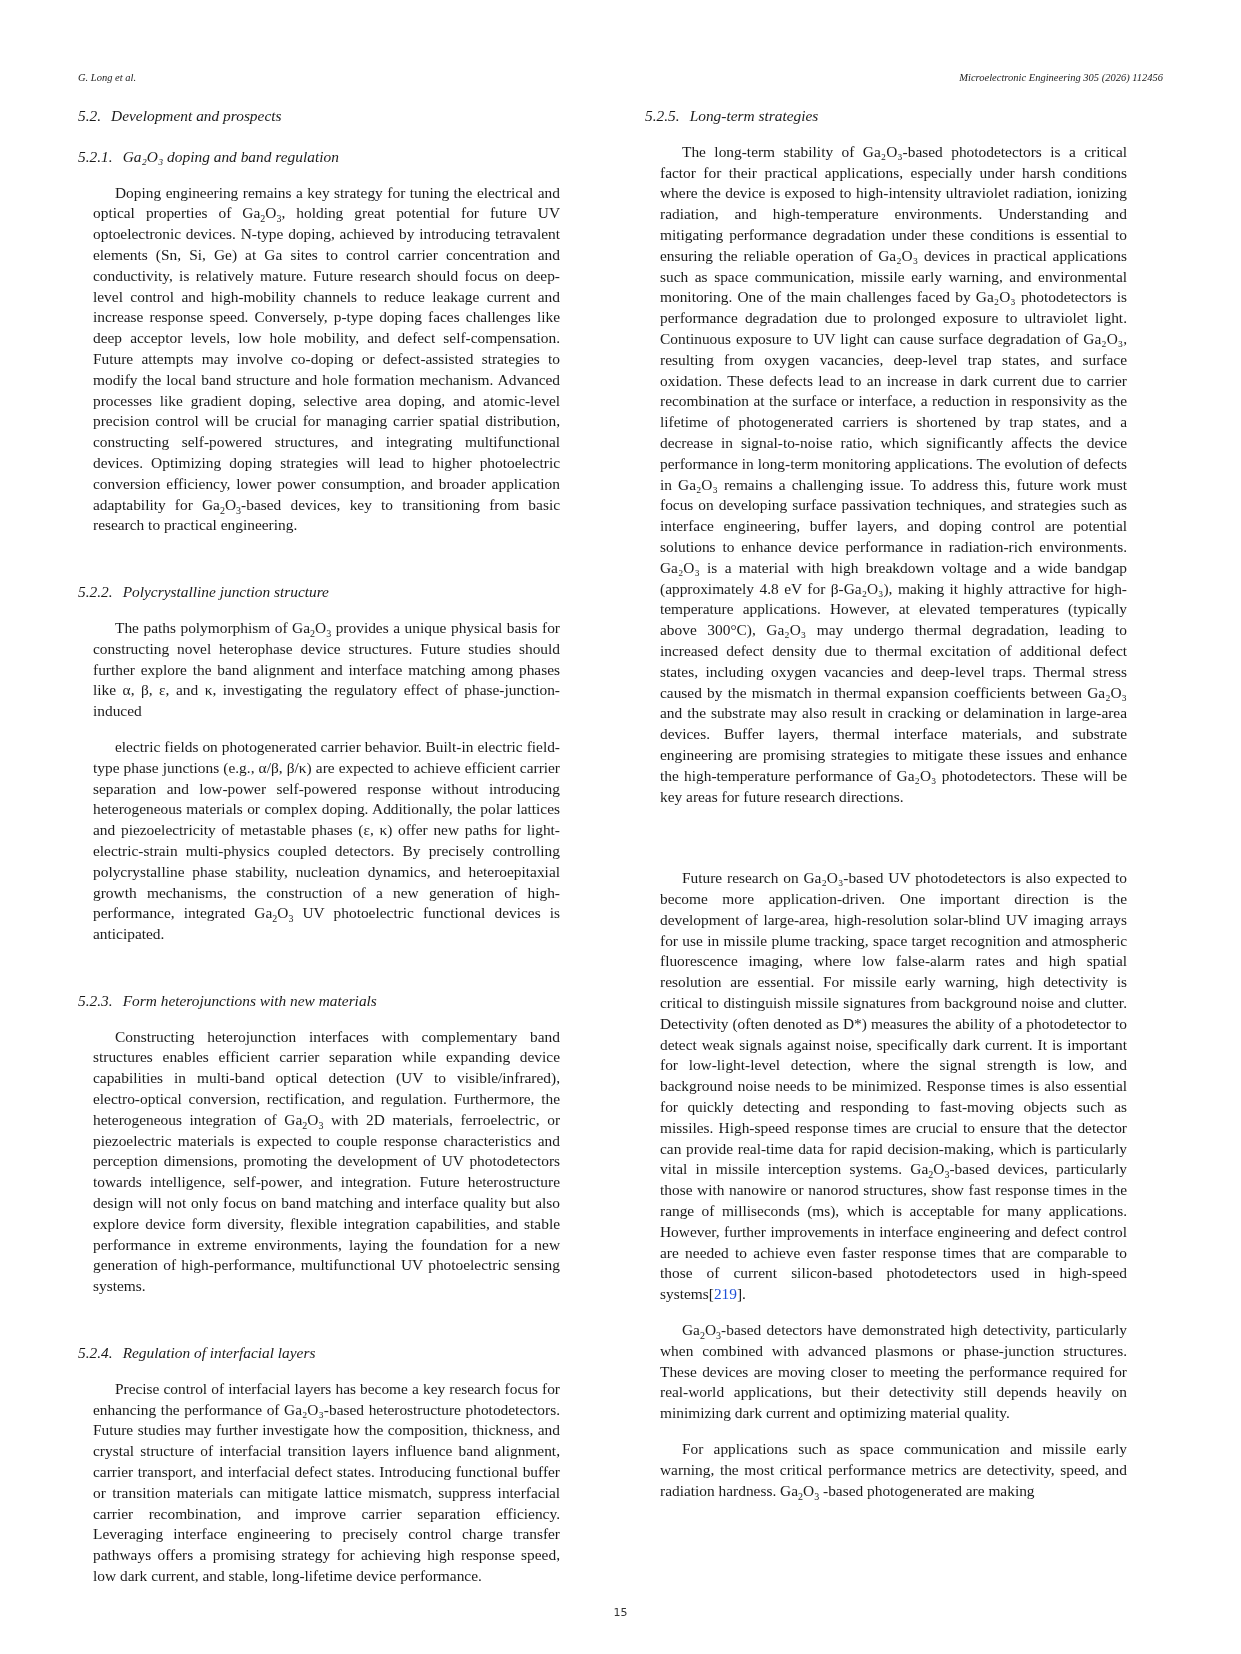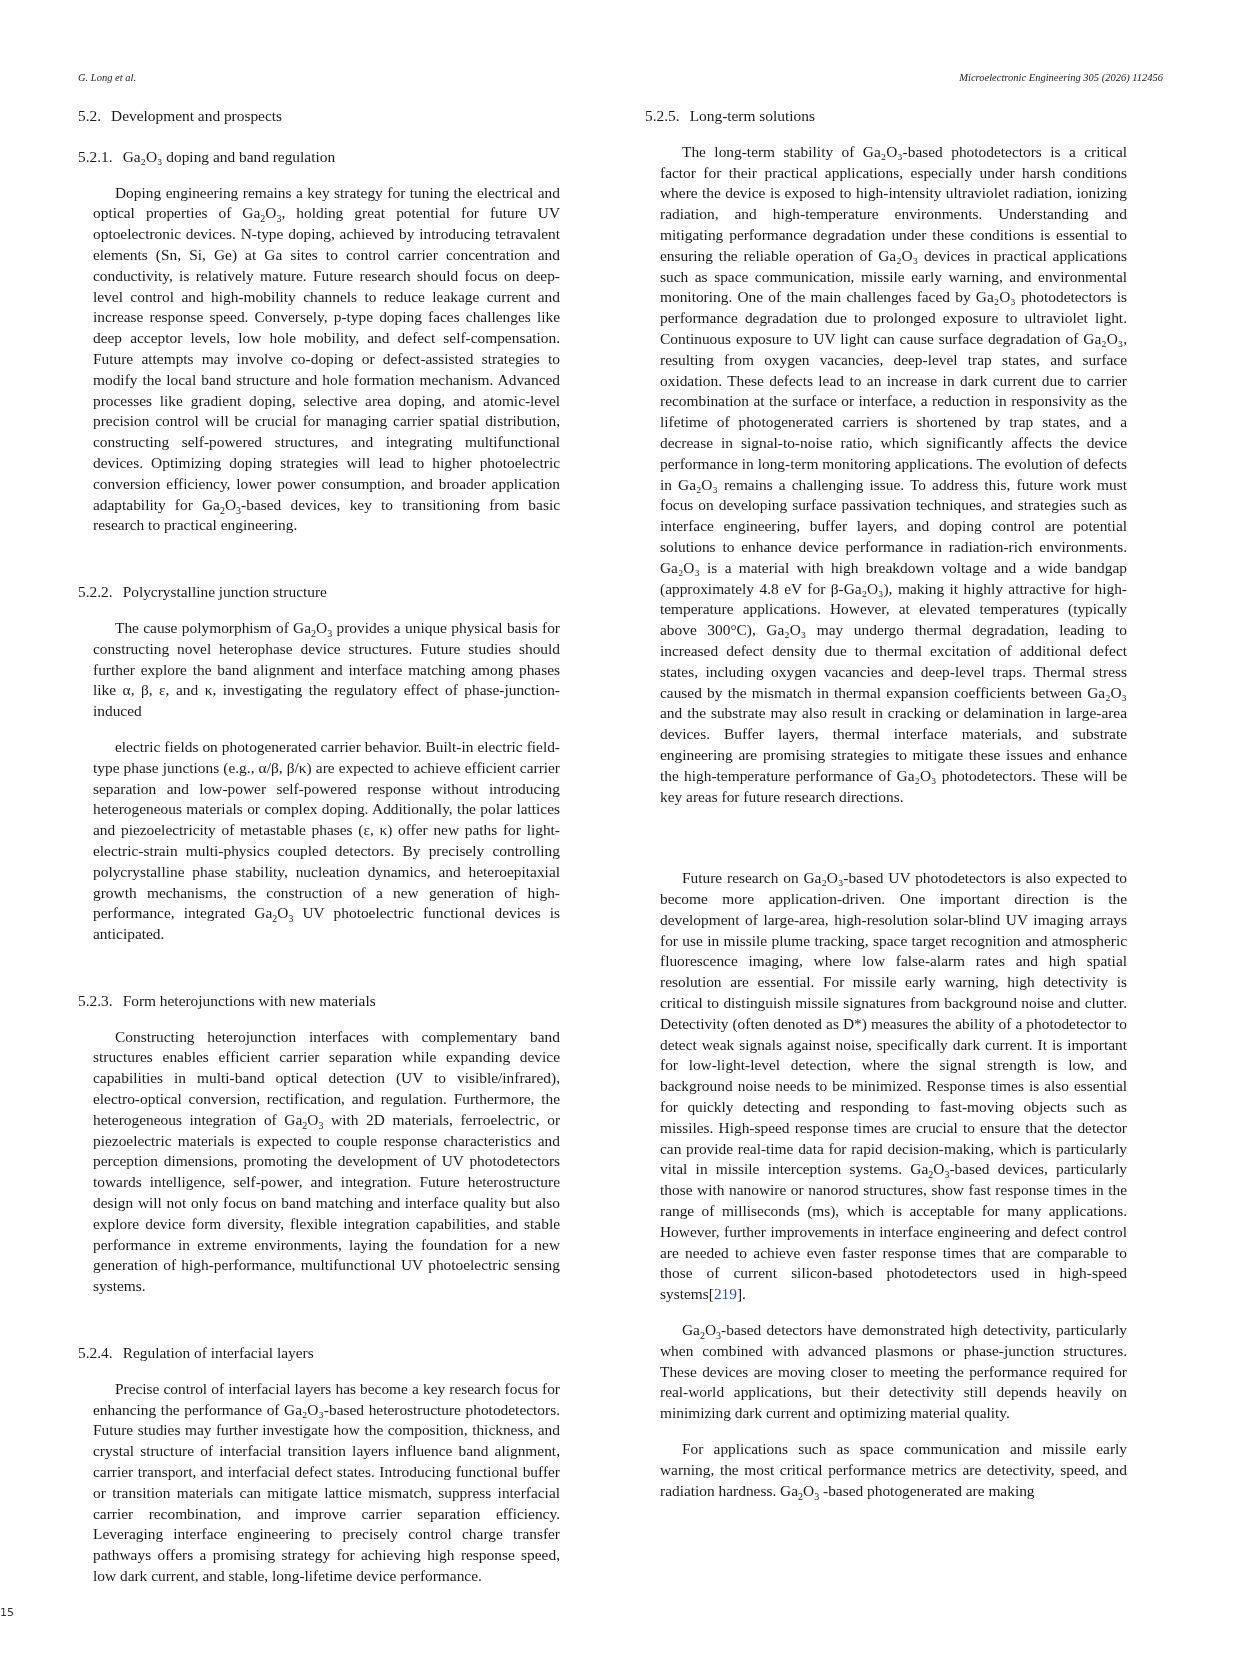--- a/index.html
+++ b/index.html
@@ -7,59 +7,59 @@
          font-family: "DejaVu Serif", "Liberation Serif", serif; color: #1a1a1a; }
   .running-head { position: absolute; top: 72px; font-style: italic; font-size: 10.5px;
                   font-family: "Liberation Serif", serif; color: #222; }
   .rh-left { left: 78px; }
   .rh-right { right: 78px; }
   .col { position: absolute; top: 106px; width: 497px;
          font-family: "Liberation Serif", serif; font-size: 15.4px; line-height: 20.8px;
          text-align: justify; hyphens: auto; }
   .col-left { left: 78px; }
   .col-right { left: 645px; }
-  .sec-h { margin: 0; font-weight: normal; font-size: 15.4px; }
+  .sec-h { font-style: italic; margin: 0; font-weight: normal; font-size: 15.4px; }
   .sec-h .num { margin-right: 10px; }
   .h2 { margin-bottom: 20px; }
   .h3 { margin-top: 0; }
   p { margin: 15px; text-indent: 22px; }
   .gap2 { height: 31px; }
   .cite { color: #1d4ed8; }
   sub { font-size: 10px; line-height: 0; }
-  .page-num { position: absolute; top: 1606px; left: 0; width: 1241px; 
+  .page-num { position: absolute; top: 1606px; left: 0; width: 1241px; text-align: center;
               font-family: "DejaVu Sans", sans-serif; font-size: 11px; color: #333; }
 </style>
 </head>
 <body>
 
 <div class="running-head rh-left">G. Long et al.</div>
 <div class="running-head rh-right">Microelectronic Engineering 305 (2026) 112456</div>
 
 <div class="col col-left">
   <h2 class="sec-h h2"><span class="num">5.2.</span><span>Development and prospects</span></h2>
 
   <h3 class="sec-h h3"><span class="num">5.2.1.</span><span>Ga₂O₃ doping and band regulation</span></h3>
   <p><span>Doping engineering remains a key strategy for tuning the electrical and optical properties of Ga</span><sub>2</sub><span>O</span><sub>3</sub><span>, holding great potential for future UV optoelectronic devices. N-type doping, achieved by introducing tetravalent elements (Sn, Si, Ge) at Ga sites to control carrier concentration and conductivity, is relatively mature. Future research should focus on deep-level control and high-mobility channels to reduce leakage current and increase response speed. Conversely, p-type doping faces challenges like deep acceptor levels, low hole mobility, and defect self-compensation. Future attempts may involve co-doping or defect-assisted strategies to modify the local band structure and hole formation mechanism. Advanced processes like gradient doping, selective area doping, and atomic-level precision control will be crucial for managing carrier spatial distribution, constructing self-powered structures, and integrating multifunctional devices. Optimizing doping strategies will lead to higher photoelectric conversion efficiency, lower power consumption, and broader application adaptability for Ga</span><sub>2</sub><span>O</span><sub>3</sub><span>-based devices, key to transitioning from basic research to practical engineering.</span></p>
   <div class="gap2"></div>
 
   <h3 class="sec-h h3"><span class="num">5.2.2.</span><span>Polycrystalline junction structure</span></h3>
-  <p><span>The cause polymorphism of Ga</span><sub>2</sub><span>O</span><sub>3</sub><span> provides a unique physical basis for constructing novel heterophase device structures. Future studies should further explore the band alignment and interface matching among phases like α, β, ε, and κ, investigating the regulatory effect of phase-junction-induced</span></p>
+  <p><span>The paths polymorphism of Ga</span><sub>2</sub><span>O</span><sub>3</sub><span> provides a unique physical basis for constructing novel heterophase device structures. Future studies should further explore the band alignment and interface matching among phases like α, β, ε, and κ, investigating the regulatory effect of phase-junction-induced</span></p>
   <p><span>electric fields on photogenerated carrier behavior. Built-in electric field-type phase junctions (e.g., α/β, β/κ) are expected to achieve efficient carrier separation and low-power self-powered response without introducing heterogeneous materials or complex doping. Additionally, the polar lattices and piezoelectricity of metastable phases (ε, κ) offer new paths for light-electric-strain multi-physics coupled detectors. By precisely controlling polycrystalline phase stability, nucleation dynamics, and heteroepitaxial growth mechanisms, the construction of a new generation of high-performance, integrated Ga</span><sub>2</sub><span>O</span><sub>3</sub><span> UV photoelectric functional devices is anticipated.</span></p>
   <div class="gap2"></div>
 
   <h3 class="sec-h h3"><span class="num">5.2.3.</span><span>Form heterojunctions with new materials</span></h3>
   <p><span>Constructing heterojunction interfaces with complementary band structures enables efficient carrier separation while expanding device capabilities in multi-band optical detection (UV to visible/infrared), electro-optical conversion, rectification, and regulation. Furthermore, the heterogeneous integration of Ga</span><sub>2</sub><span>O</span><sub>3</sub><span> with 2D materials, ferroelectric, or piezoelectric materials is expected to couple response characteristics and perception dimensions, promoting the development of UV photodetectors towards intelligence, self-power, and integration. Future heterostructure design will not only focus on band matching and interface quality but also explore device form diversity, flexible integration capabilities, and stable performance in extreme environments, laying the foundation for a new generation of high-performance, multifunctional UV photoelectric sensing systems.</span></p>
   <div class="gap2"></div>
 
   <h3 class="sec-h h3"><span class="num">5.2.4.</span><span>Regulation of interfacial layers</span></h3>
   <p>Precise control of interfacial layers has become a key research focus for enhancing the performance of Ga₂O₃-based heterostructure photodetectors. Future studies may further investigate how the composition, thickness, and crystal structure of interfacial transition layers influence band alignment, carrier transport, and interfacial defect states. Introducing functional buffer or transition materials can mitigate lattice mismatch, suppress interfacial carrier recombination, and improve carrier separation efficiency. Leveraging interface engineering to precisely control charge transfer pathways offers a promising strategy for achieving high response speed, low dark current, and stable, long-lifetime device performance.</p>
 </div>
 
 <div class="col col-right">
-  <h3 class="sec-h h3"><span class="num">5.2.5.</span><span>Long-term solutions</span></h3>
+  <h3 class="sec-h h3"><span class="num">5.2.5.</span><span>Long-term strategies</span></h3>
   <p>The long-term stability of Ga₂O₃-based photodetectors is a critical factor for their practical applications, especially under harsh conditions where the device is exposed to high-intensity ultraviolet radiation, ionizing radiation, and high-temperature environments. Understanding and mitigating performance degradation under these conditions is essential to ensuring the reliable operation of Ga₂O₃ devices in practical applications such as space communication, missile early warning, and environmental monitoring. One of the main challenges faced by Ga₂O₃ photodetectors is performance degradation due to prolonged exposure to ultraviolet light. Continuous exposure to UV light can cause surface degradation of Ga₂O₃, resulting from oxygen vacancies, deep-level trap states, and surface oxidation. These defects lead to an increase in dark current due to carrier recombination at the surface or interface, a reduction in responsivity as the lifetime of photogenerated carriers is shortened by trap states, and a decrease in signal-to-noise ratio, which significantly affects the device performance in long-term monitoring applications. The evolution of defects in Ga₂O₃ remains a challenging issue. To address this, future work must focus on developing surface passivation techniques, and strategies such as interface engineering, buffer layers, and doping control are potential solutions to enhance device performance in radiation-rich environments. Ga₂O₃ is a material with high breakdown voltage and a wide bandgap (approximately 4.8 eV for β-Ga₂O₃), making it highly attractive for high-temperature applications. However, at elevated temperatures (typically above 300°C), Ga₂O₃ may undergo thermal degradation, leading to increased defect density due to thermal excitation of additional defect states, including oxygen vacancies and deep-level traps. Thermal stress caused by the mismatch in thermal expansion coefficients between Ga₂O₃ and the substrate may also result in cracking or delamination in large-area devices. Buffer layers, thermal interface materials, and substrate engineering are promising strategies to mitigate these issues and enhance the high-temperature performance of Ga₂O₃ photodetectors. These will be key areas for future research directions.</p>
   <div class="gap2"></div>
 
   <p><span>Future research on Ga₂O₃-based UV photodetectors is also expected to become more application-driven. One important direction is the development of large-area, high-resolution solar-blind UV imaging arrays for use in missile plume tracking, space target recognition and atmospheric fluorescence imaging, where low false-alarm rates and high spatial resolution are essential. For missile early warning, high detectivity is critical to distinguish missile signatures from background noise and clutter. Detectivity (often denoted as D*) measures the ability of a photodetector to detect weak signals against noise, specifically dark current. It is important for low-light-level detection, where the signal strength is low, and background noise needs to be minimized. Response times is also essential for quickly detecting and responding to fast-moving objects such as missiles. High-speed response times are crucial to ensure that the detector can provide real-time data for rapid decision-making, which is particularly vital in missile interception systems. Ga</span><sub>2</sub><span>O</span><sub>3</sub><span>-based devices, particularly those with nanowire or nanorod structures, show fast response times in the range of milliseconds (ms), which is acceptable for many applications. However, further improvements in interface engineering and defect control are needed to achieve even faster response times that are comparable to those of current silicon-based photodetectors used in high-speed systems[</span><a class="cite">219</a><span>].</span></p>
   <p><span>Ga</span><sub>2</sub><span>O</span><sub>3</sub><span>-based detectors have demonstrated high detectivity, particularly when combined with advanced plasmons or phase-junction structures. These devices are moving closer to meeting the performance required for real-world applications, but their detectivity still depends heavily on minimizing dark current and optimizing material quality.</span></p>
   <p><span>For applications such as space communication and missile early warning, the most critical performance metrics are detectivity, speed, and radiation hardness. Ga</span><sub>2</sub><span>O</span><sub>3</sub><span> -based photogenerated are making</span></p>
 </div>
 
 <div class="page-num">15</div>
 

